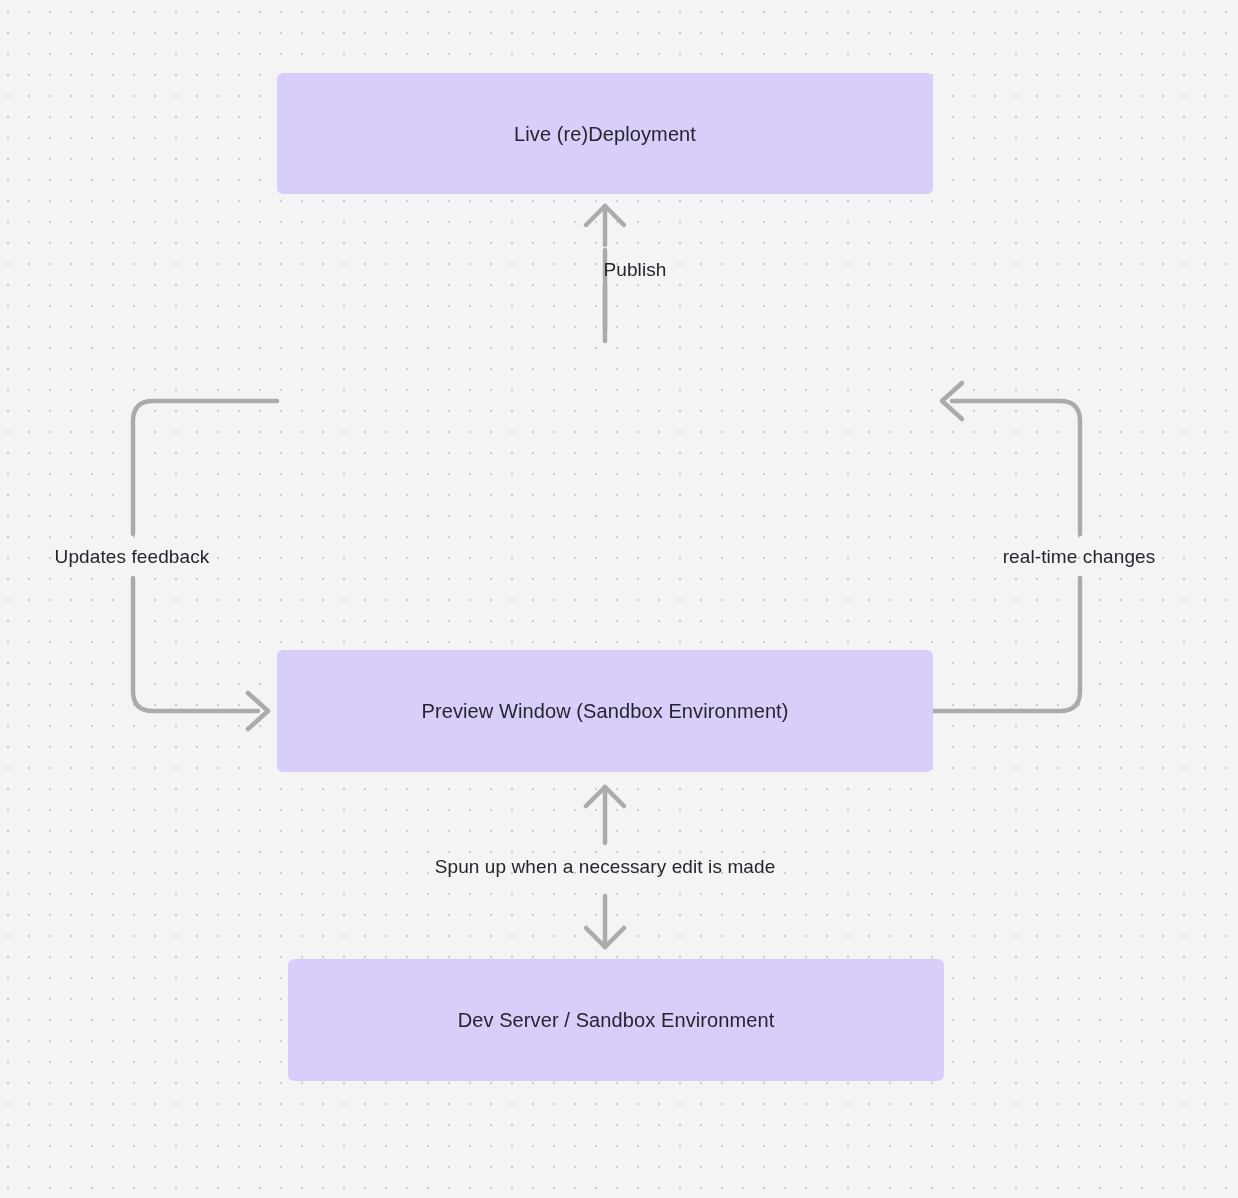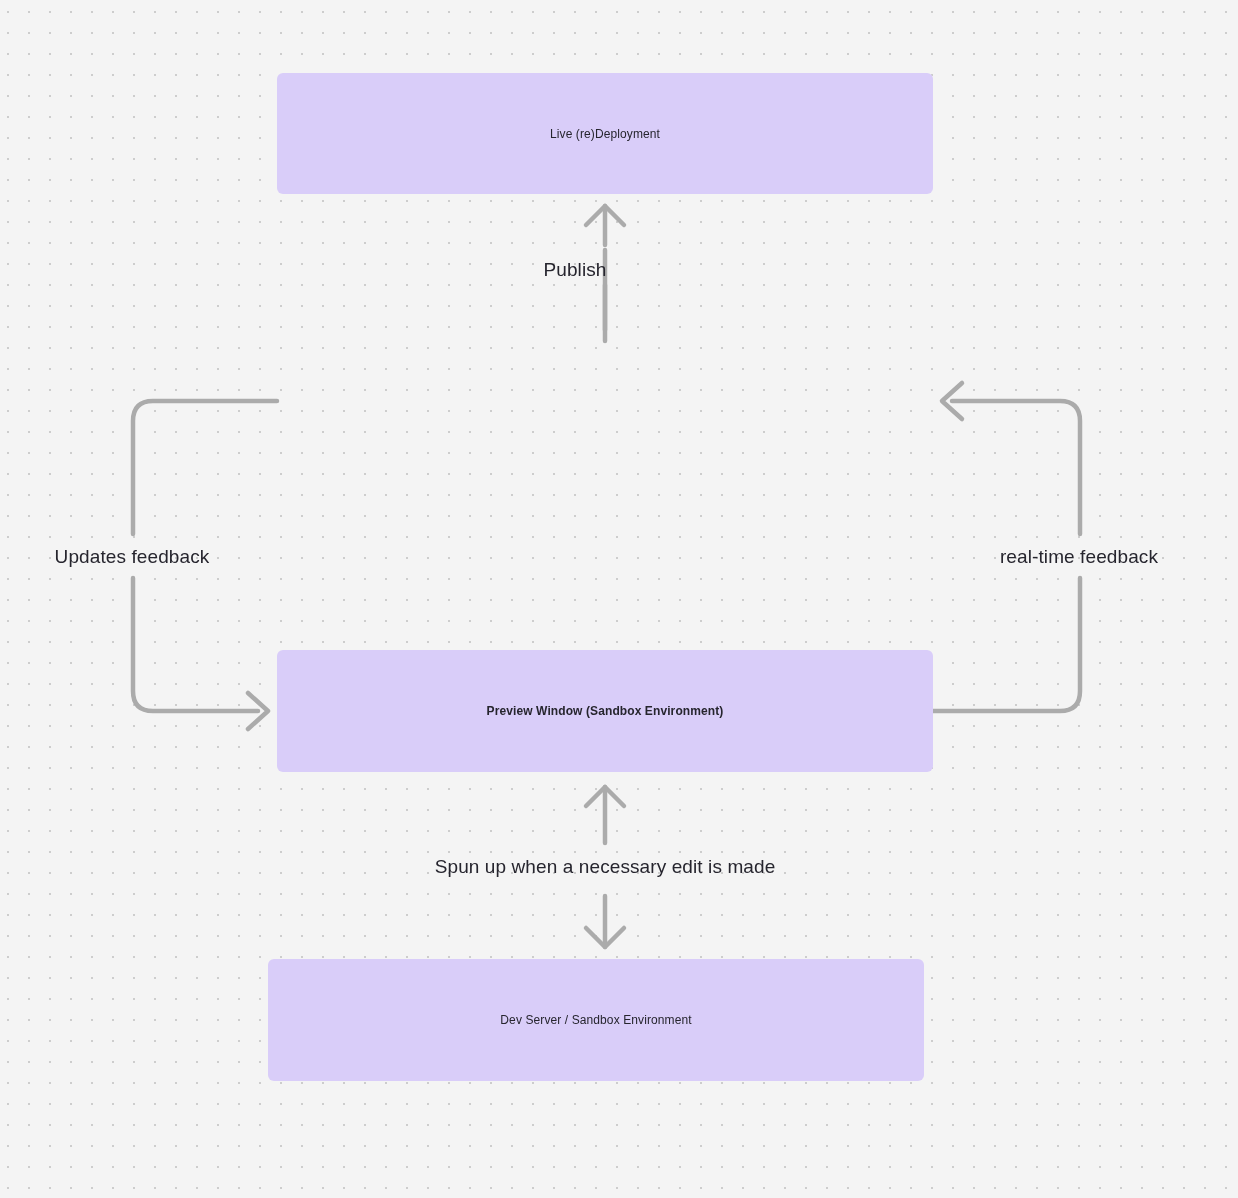--- a/index.html
+++ b/index.html
@@ -32,42 +32,42 @@
   .node {
     position: absolute;
     box-sizing: border-box;
     background: #d9cdf9;
     border-radius: 6px;
     display: flex;
     align-items: center;
     justify-content: center;
   }
   .node-label {
-    font-size: 12px;
+    font-size: 20px;
     line-height: 24px;
     color: #26252e;
     letter-spacing: 0.1px;
     text-align: center;
     white-space: nowrap;
   }
   .edge-label {
     position: absolute;
     font-size: 19px;
     line-height: 22px;
     color: #26252e;
     letter-spacing: 0.1px;
     white-space: nowrap;
     text-align: center;
   }
   #n-live      { left: 277px; top: 73px;  width: 656px; height: 121px; }
   #n-user      { left: 277px; top: 341px; width: 656px; height: 122px; }
-  #n-preview   { left: 277px; top: 650px; width: 656px; height: 122px; font-weight: bold; }
-  #n-dev       { left: 268px; top: 959px; width: 656px; height: 122px; }
+  #n-preview   { left: 277px; top: 650px; width: 656px; height: 122px; }
+  #n-dev       { left: 288px; top: 959px; width: 656px; height: 122px; }
 
-  #lbl-publish      { left: 475px;  top: 259px;  width: 200px; }
+  #lbl-publish      { left: 535px;  top: 259px;  width: 200px; }
   #lbl-updates      { left: 32px;   top: 546px;  width: 200px; }
   #lbl-realtime     { left: 978px;  top: 546px;  width: 202px; }
   #lbl-spun         { left: 405px;  top: 856px;  width: 400px; text-align: center; }
 </style>
 </head>
 <body>
 
 <div id="canvas">
 
   <svg class="edges" viewBox="0 0 1238 1198" width="1238" height="1198" xmlns="http://www.w3.org/2000/svg">
@@ -107,16 +107,16 @@
   <div class="node" id="n-preview">
     <span class="node-label">Preview Window (Sandbox Environment)</span>
   </div>
 
   <div class="node" id="n-dev">
     <span class="node-label">Dev Server / Sandbox Environment</span>
   </div>
 
   <div class="edge-label" id="lbl-publish">Publish</div>
   <div class="edge-label" id="lbl-updates">Updates feedback</div>
-  <div class="edge-label" id="lbl-realtime">real-time feedback</div>
+  <div class="edge-label" id="lbl-realtime">real-time changes</div>
   <div class="edge-label" id="lbl-spun">Spun up when a necessary edit is made</div>
 
 </div>
 
 </body></html>

